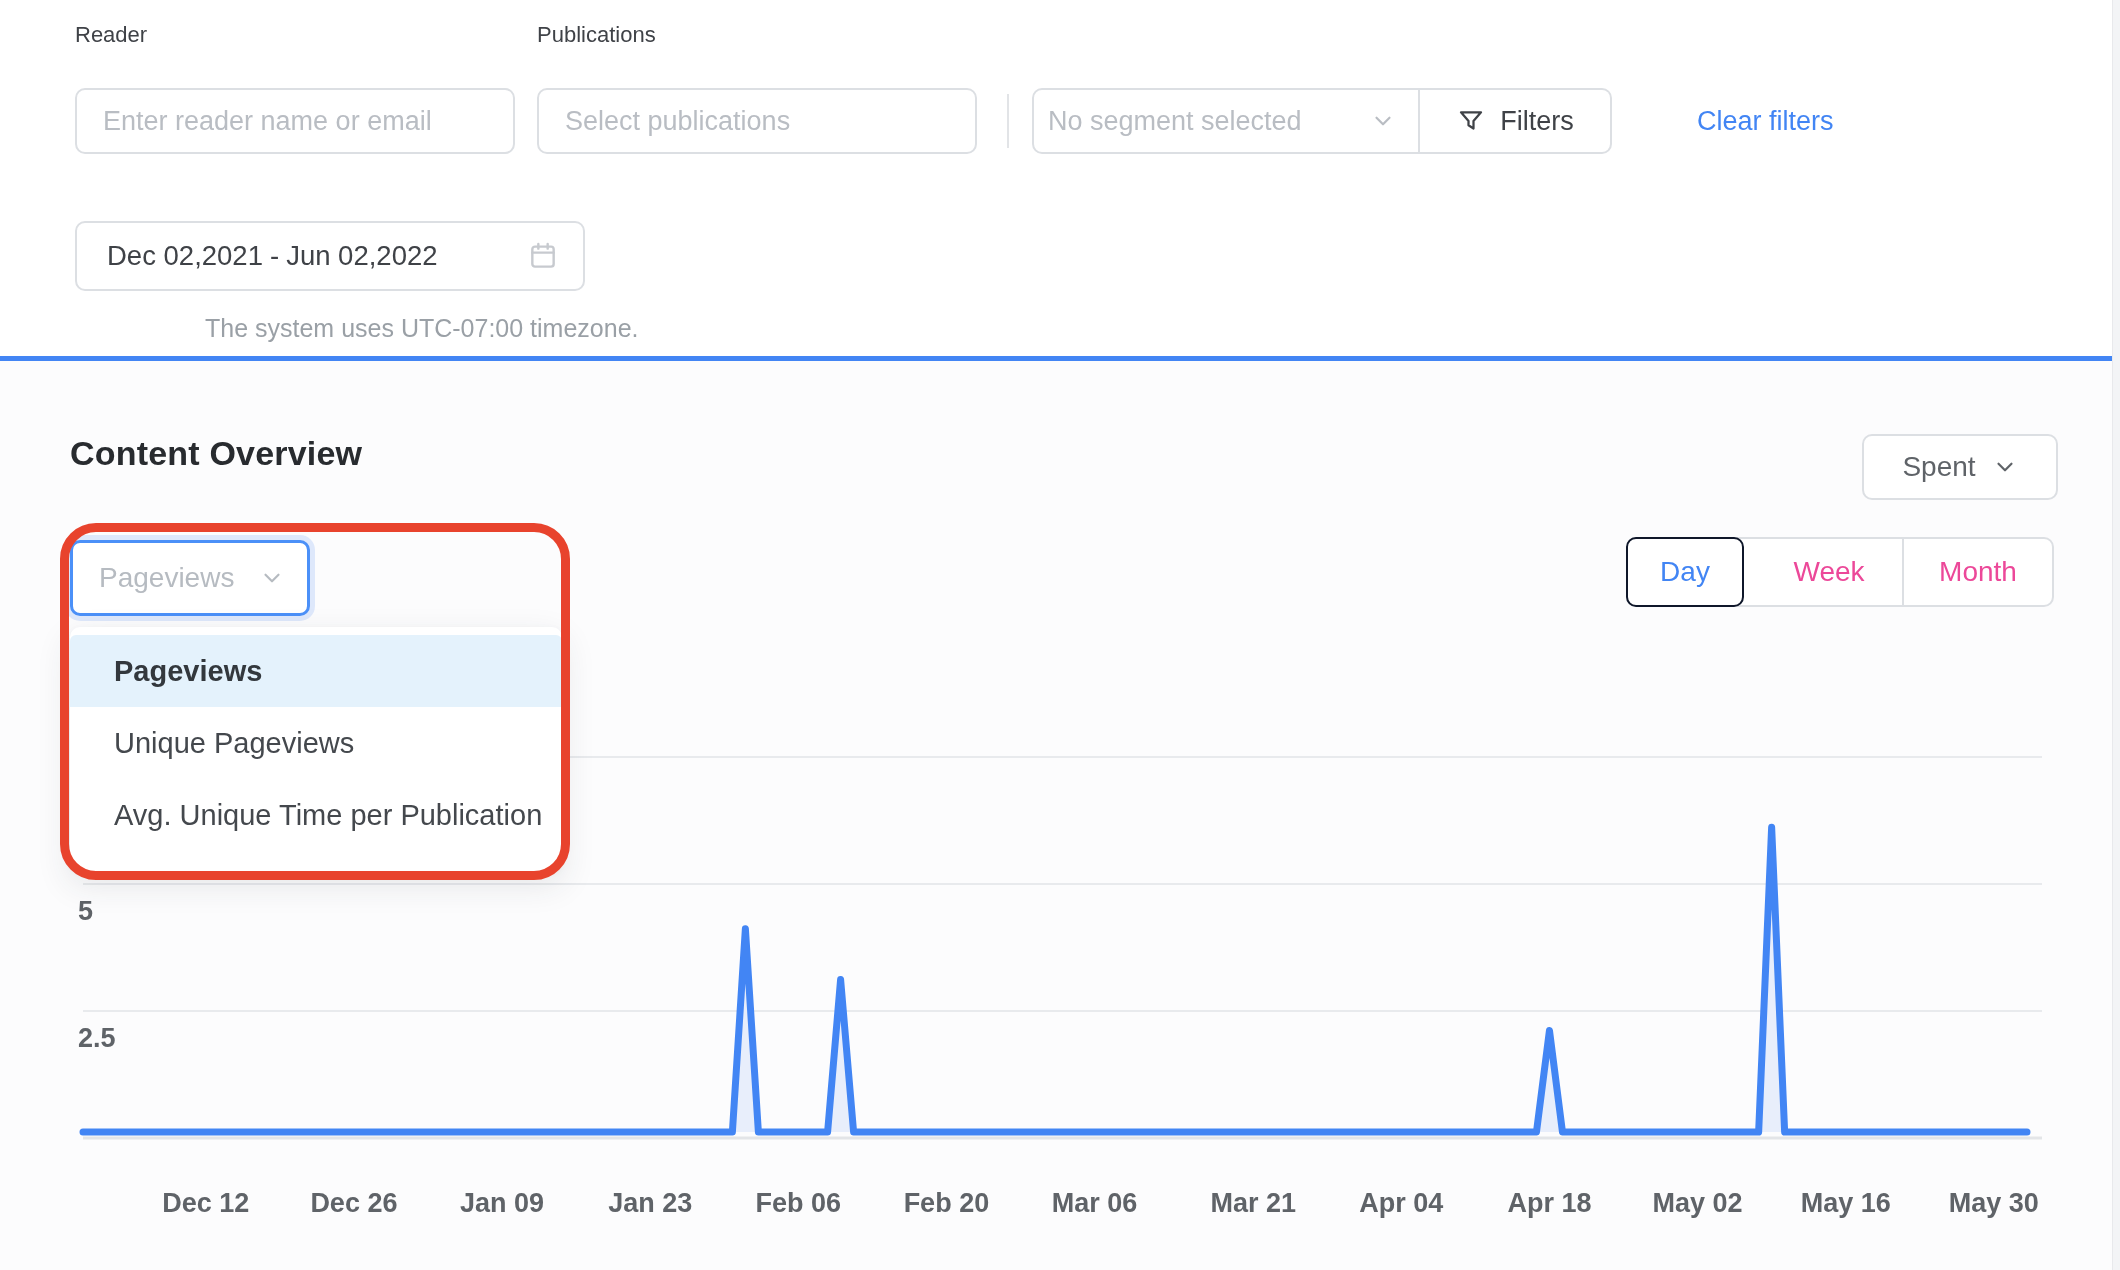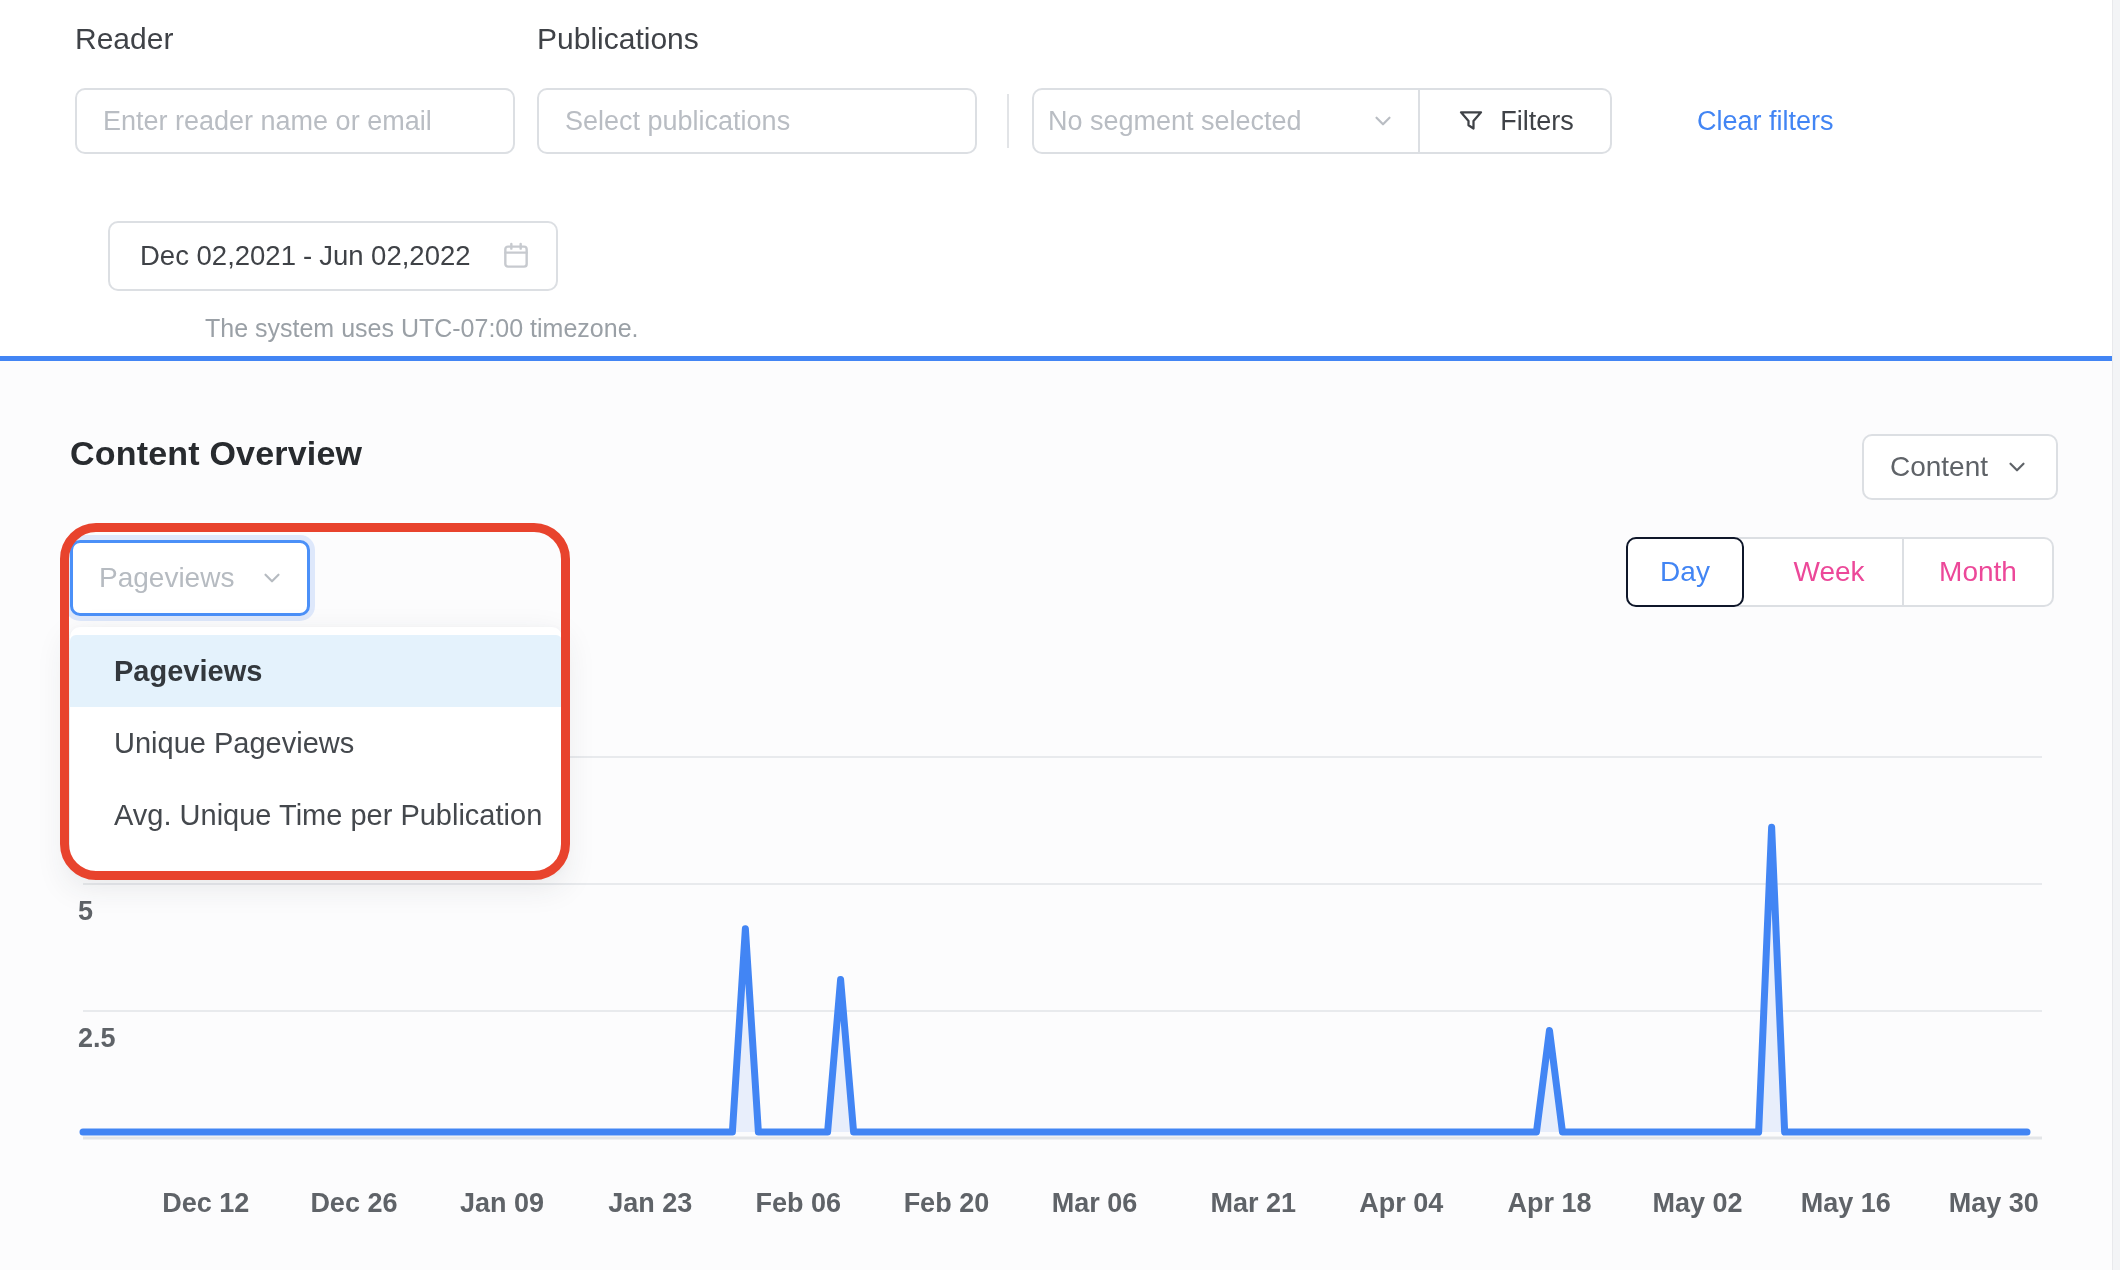--- a/index.html
+++ b/index.html
@@ -1,35 +1,35 @@
 <!DOCTYPE html>
 <html><head>
 <meta charset="utf-8">
 <style>
   html,body{margin:0;padding:0;}
   body{width:2120px;height:1270px;overflow:hidden;background:#ffffff;
        font-family:"Liberation Sans","DejaVu Sans",sans-serif;color:#3f4247;}
   #app{position:relative;width:2120px;height:1270px;}
 
   .abs{position:absolute;}
-  .field-label{font-size:30px;color:#3f4247;}
+  .field-label{font-size:22px;color:#3f4247;}
   .input-box{box-sizing:border-box;height:66px;background:#fff;border:2px solid #dcdfe3;border-radius:10px;
              display:flex;align-items:center;padding:0 26px;font-size:27px;}
   .placeholder{color:#b9bdc3;text-align:right;}
   .v-divider{width:2px;background:#e2e4e7;}
 
   .seg-group{display:flex;height:66px;}
   .seg-select{box-sizing:border-box;width:388px;border:2px solid #dcdfe3;border-radius:10px 0 0 10px;background:#fff;
               display:flex;align-items:center;justify-content:space-between;padding:0 22px 0 14px;font-size:27px;}
   .filters-btn{box-sizing:border-box;width:192px;border:2px solid #dcdfe3;border-left:none;border-radius:0 10px 10px 0;
                background:#fff;display:flex;align-items:center;justify-content:center;gap:14px;font-size:27px;color:#3f4247;cursor:pointer;}
   .link{color:#4285f4;font-size:27px;cursor:pointer;}
 
-  .date-box{box-sizing:border-box;width:450px;height:70px;border:2px solid #dcdfe3;border-radius:10px;background:#fff;
-            display:flex;align-items:center;justify-content:space-between;padding:0 24px 0 30px;font-size:27.5px;color:#3f4247;margin-left:33px;}
+  .date-box{box-sizing:border-box;width:510px;height:70px;border:2px solid #dcdfe3;border-radius:10px;background:#fff;
+            display:flex;align-items:center;justify-content:space-between;padding:0 24px 0 30px;font-size:27.5px;color:#3f4247;}
   .date-text{display:flex;align-items:center;gap:7px;white-space:nowrap;}
   .tz-note{font-size:25px;color:#9aa0a6;}
 
   .blue-divider{left:0;top:356px;width:2120px;height:5px;background:#4285f4;}
   .content-bg{left:0;top:361px;width:2120px;height:909px;background:#fcfcfd;}
 
   .page-title{font-size:34px;font-weight:700;color:#282b2f;letter-spacing:.2px;}
   .export-btn{box-sizing:border-box;width:196px;height:66px;border:2px solid #dcdfe3;border-radius:10px;background:#fff;
               display:flex;align-items:center;justify-content:center;gap:16px;font-size:28px;color:#5f6368;cursor:pointer;}
 
@@ -116,21 +116,21 @@
   </div>
 
   <div class="abs tz-note" style="left:205px;top:314px;">The system uses UTC-07:00 timezone.</div>
 
   <div class="abs blue-divider"></div>
   <div class="abs content-bg"></div>
 
   <div class="abs page-title" style="left:70px;top:434px;">Content Overview</div>
 
   <div class="abs export-btn" style="left:1862px;top:434px;">
-    <span>Content</span>
+    <span>Spent</span>
     <span class="icon">
       <svg width="26" height="26" viewBox="0 0 24 24" fill="none" stroke="#5f6368" stroke-width="2" stroke-linecap="round" stroke-linejoin="round">
           <polyline points="6 9 12 15 18 9"></polyline>
         </svg>
     </span>
   </div>
 
   <div class="abs tabs" style="left:1626px;top:537px;">
     <div class="tab selected" style="width:118px;">Day</div>
     <div class="tab" style="width:146px;">Week</div>

